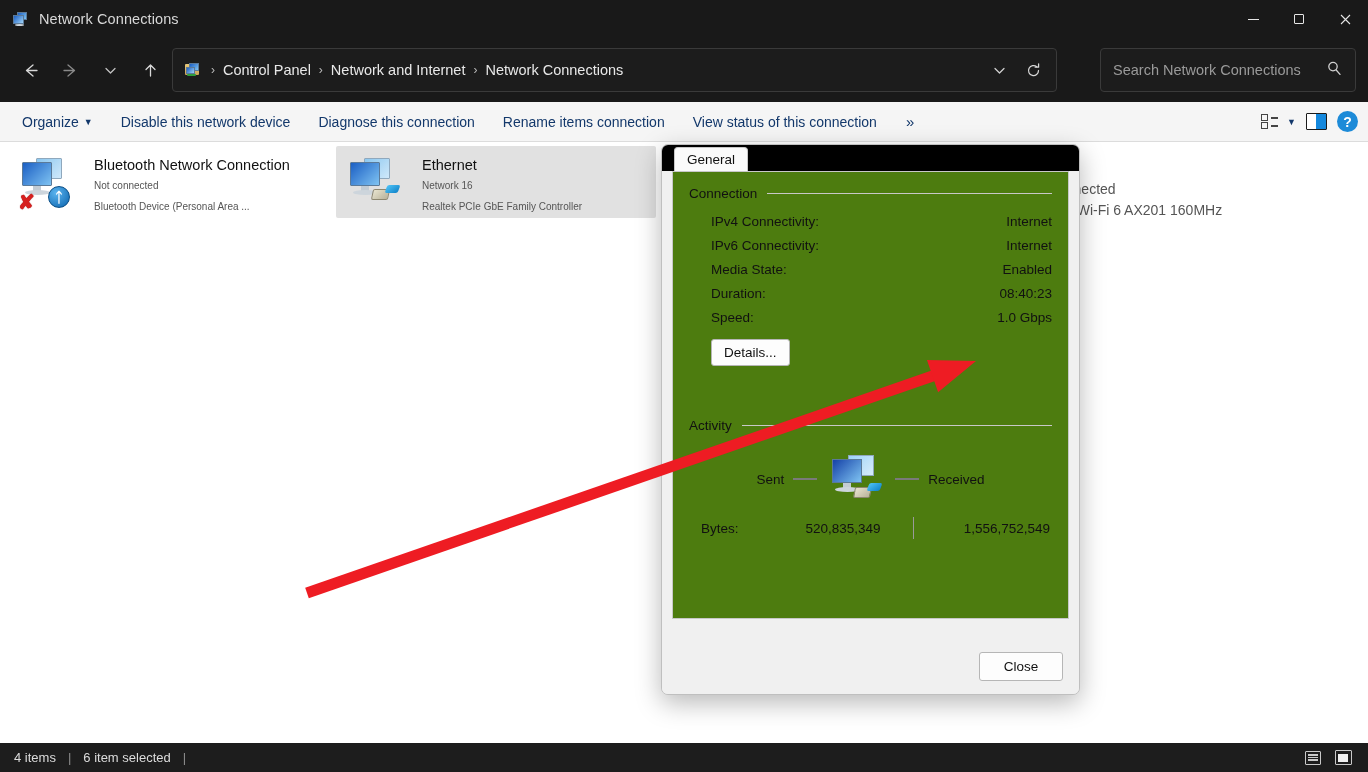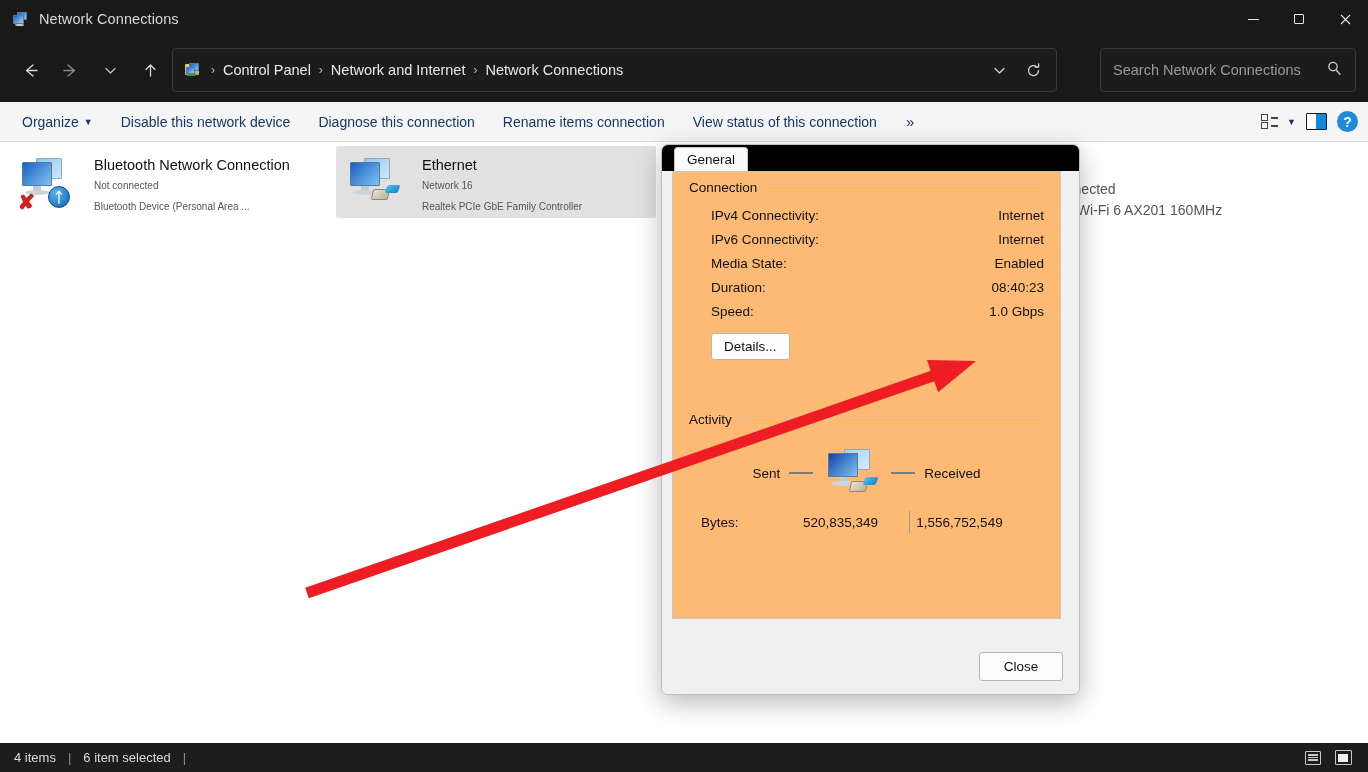--- a/index.html
+++ b/index.html
@@ -148,22 +148,22 @@
     background: linear-gradient(180deg,#57b2e8,#1a79c0); border-radius: 0 0 2px 2px; }
   .dlg-title-text { font-size: 14.5px; color: #1a1a1a; }
   .dlg-close { margin-left: auto; width: 44px; height: 38px; display: flex;
     align-items: center; justify-content: center; color: #222; font-size: 16px; }
 
   .tabstrip { height: 26px; padding-left: 12px; display: flex; align-items: flex-end;
               background: #000000; }
   .tab { background: #fafafa; border: 1px solid #c8c8c8; border-bottom: none;
          border-radius: 4px 4px 0 0; font-size: 13.5px; color: #111;
          padding: 4px 12px 4px 12px; }
-  .tabpanel { margin: 0 18px 0 10px; height: 448px; background: #fdba74;
-              border: 1px solid #c8c8c8; padding: 8px 16px 0 16px; position: relative; }
+  .tabpanel { margin: 0 10px 0 10px; height: 448px; background: #4d7c0f;
+              border: 1px solid #c8c8c8; padding: 14px 16px 0 16px; position: relative; }
 
   .group-title { display: flex; align-items: center; font-size: 13.5px; color: #111; }
   .group-title .rule { flex: 1; height: 1px; background: #c8c8c8; margin-left: 10px; }
 
   .rowlist { margin-top: 9px; }
   .drow { display: flex; font-size: 13.5px; color: #111; line-height: 24px; padding-left: 22px; }
   .drow .k { }
   .drow .v { margin-left: auto; }
 
   .btn {
@@ -182,21 +182,21 @@
   .act-graph { display: flex; align-items: center; justify-content: center;
                margin-top: 18px; position: relative; height: 56px; }
   .act-label { font-size: 13.5px; color: #111; }
   .act-dash { width: 24px; height: 1.6px; background: #7a7a7a; margin: 0 9px; }
   .act-icon { width: 60px; height: 52px; position: relative; }
   .bytes-row { display: flex; align-items: center; font-size: 13.5px;
                color: #111; margin-top: 10px; padding-left: 12px; position: relative; }
   .bytes-k { width: 78px; }
   .bytes-sent { width: 128px; text-align: center; }
   .bytes-div { width: 1px; height: 22px; background: #9a9a9a; margin: 0 6px; }
-  .bytes-recv { width: 130px; text-align: left; }
+  .bytes-recv { width: 130px; text-align: right; }
 
   .actbtns { position: absolute; left: 16px; bottom: 14px; display: flex; gap: 10px; }
   .dlg-footer { position: absolute; left: 0; bottom: 0; width: 100%; height: 56px;
                 background: #f0f0f0; display: flex; align-items: center;
                 justify-content: flex-end; padding-right: 16px; }
   .btn-close-dlg { min-width: 84px; justify-content: center; padding: 6px 16px; }
 
   
   .arrow-svg { position: absolute; left: 0; top: 0; width: 1368px; height: 772px;
                pointer-events: none; }

